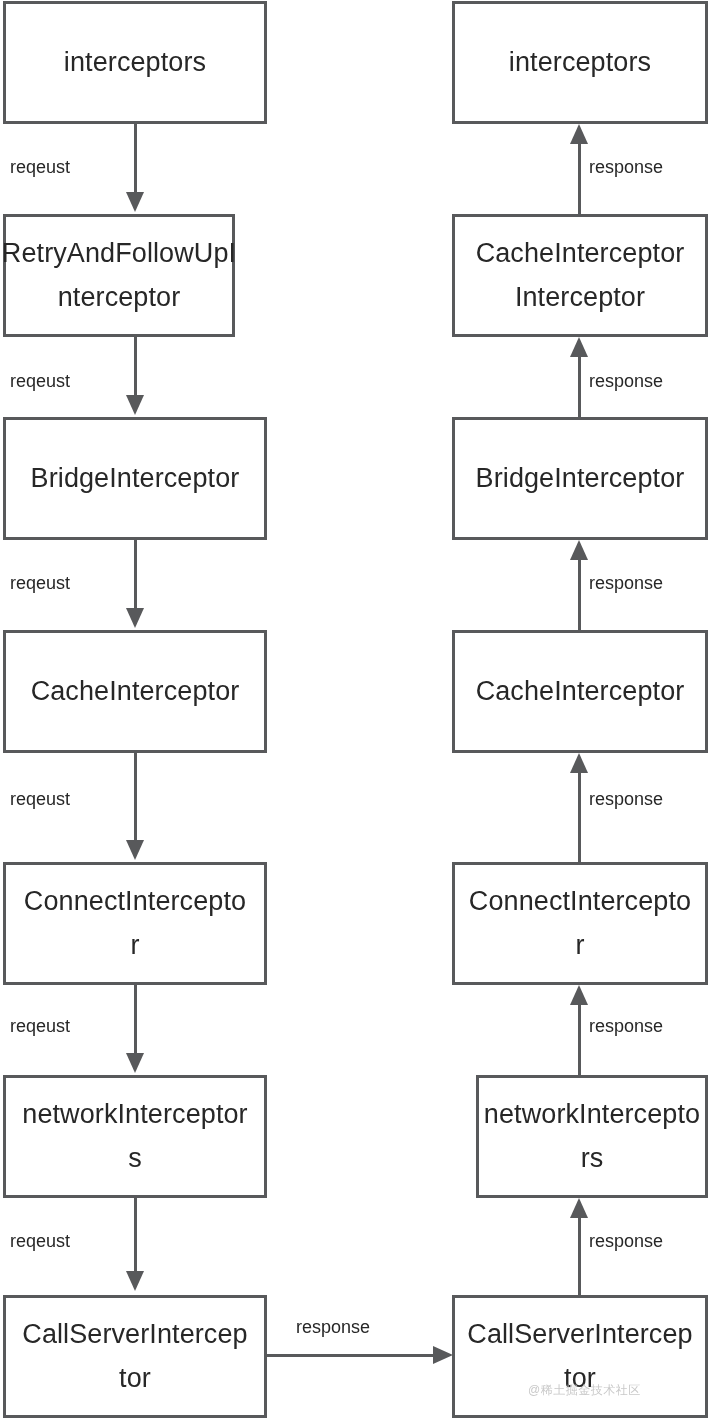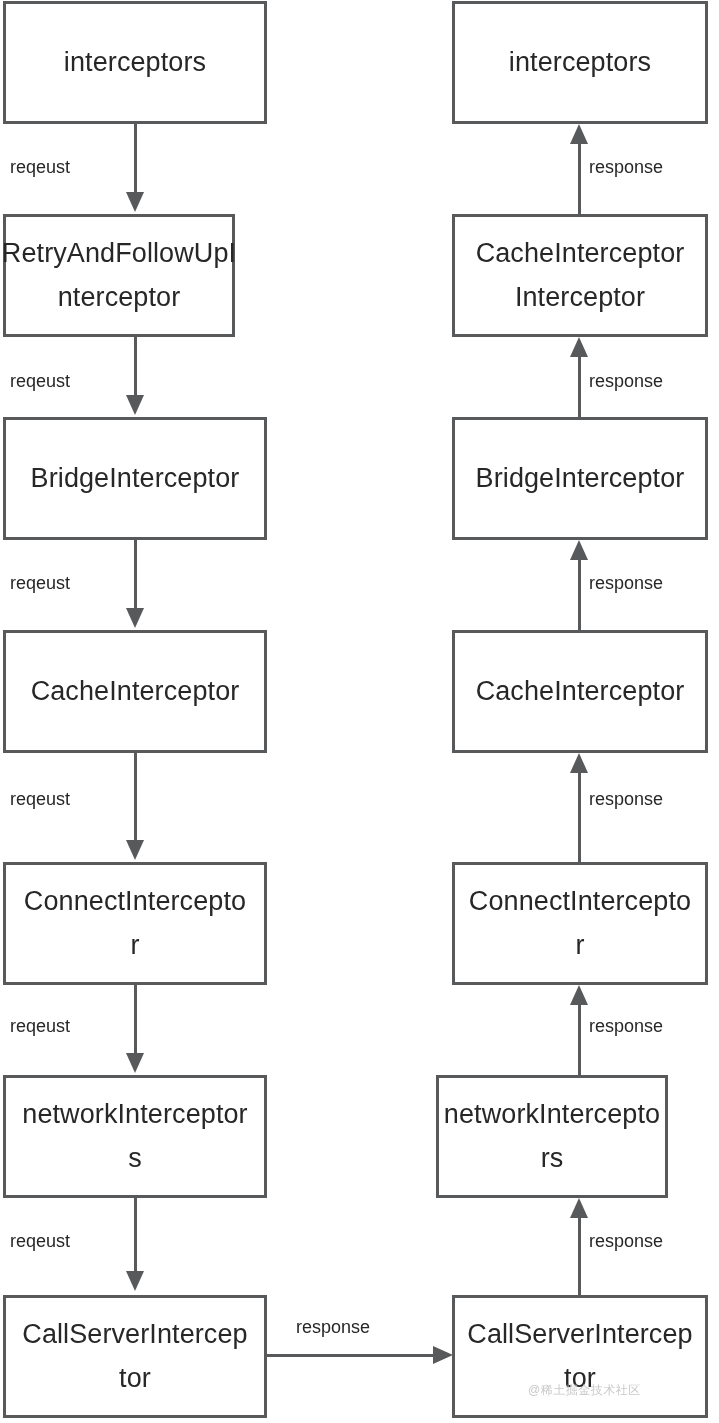--- a/index.html
+++ b/index.html
@@ -149,21 +149,21 @@
   <div class="arrowhead-up" style="left:570px;top:753px;"></div>
   <div class="edge-label" style="left:589px;top:790px;">response</div>
 
   <div class="node" style="left:452px;top:862px;width:256px;height:123px;">ConnectIntercepto
 r</div>
 
   <div class="edge-line edge-v" style="left:578px;top:1005px;width:3px;height:70px;"></div>
   <div class="arrowhead-up" style="left:570px;top:985px;"></div>
   <div class="edge-label" style="left:589px;top:1017px;">response</div>
 
-  <div class="node" style="left:436px;top:1075px;width:232px;height:123px;">networkIntercepto
+  <div class="node" style="left:476px;top:1075px;width:232px;height:123px;">networkIntercepto
 rs</div>
 
   <div class="edge-line edge-v" style="left:578px;top:1218px;width:3px;height:77px;"></div>
   <div class="arrowhead-up" style="left:570px;top:1198px;"></div>
   <div class="edge-label" style="left:589px;top:1232px;">response</div>
 
   <div class="node" style="left:452px;top:1295px;width:256px;height:123px;">CallServerIntercep
 tor</div>
 
   <div class="watermark" style="left:528px;top:1384px;">@稀土掘金技术社区</div>

